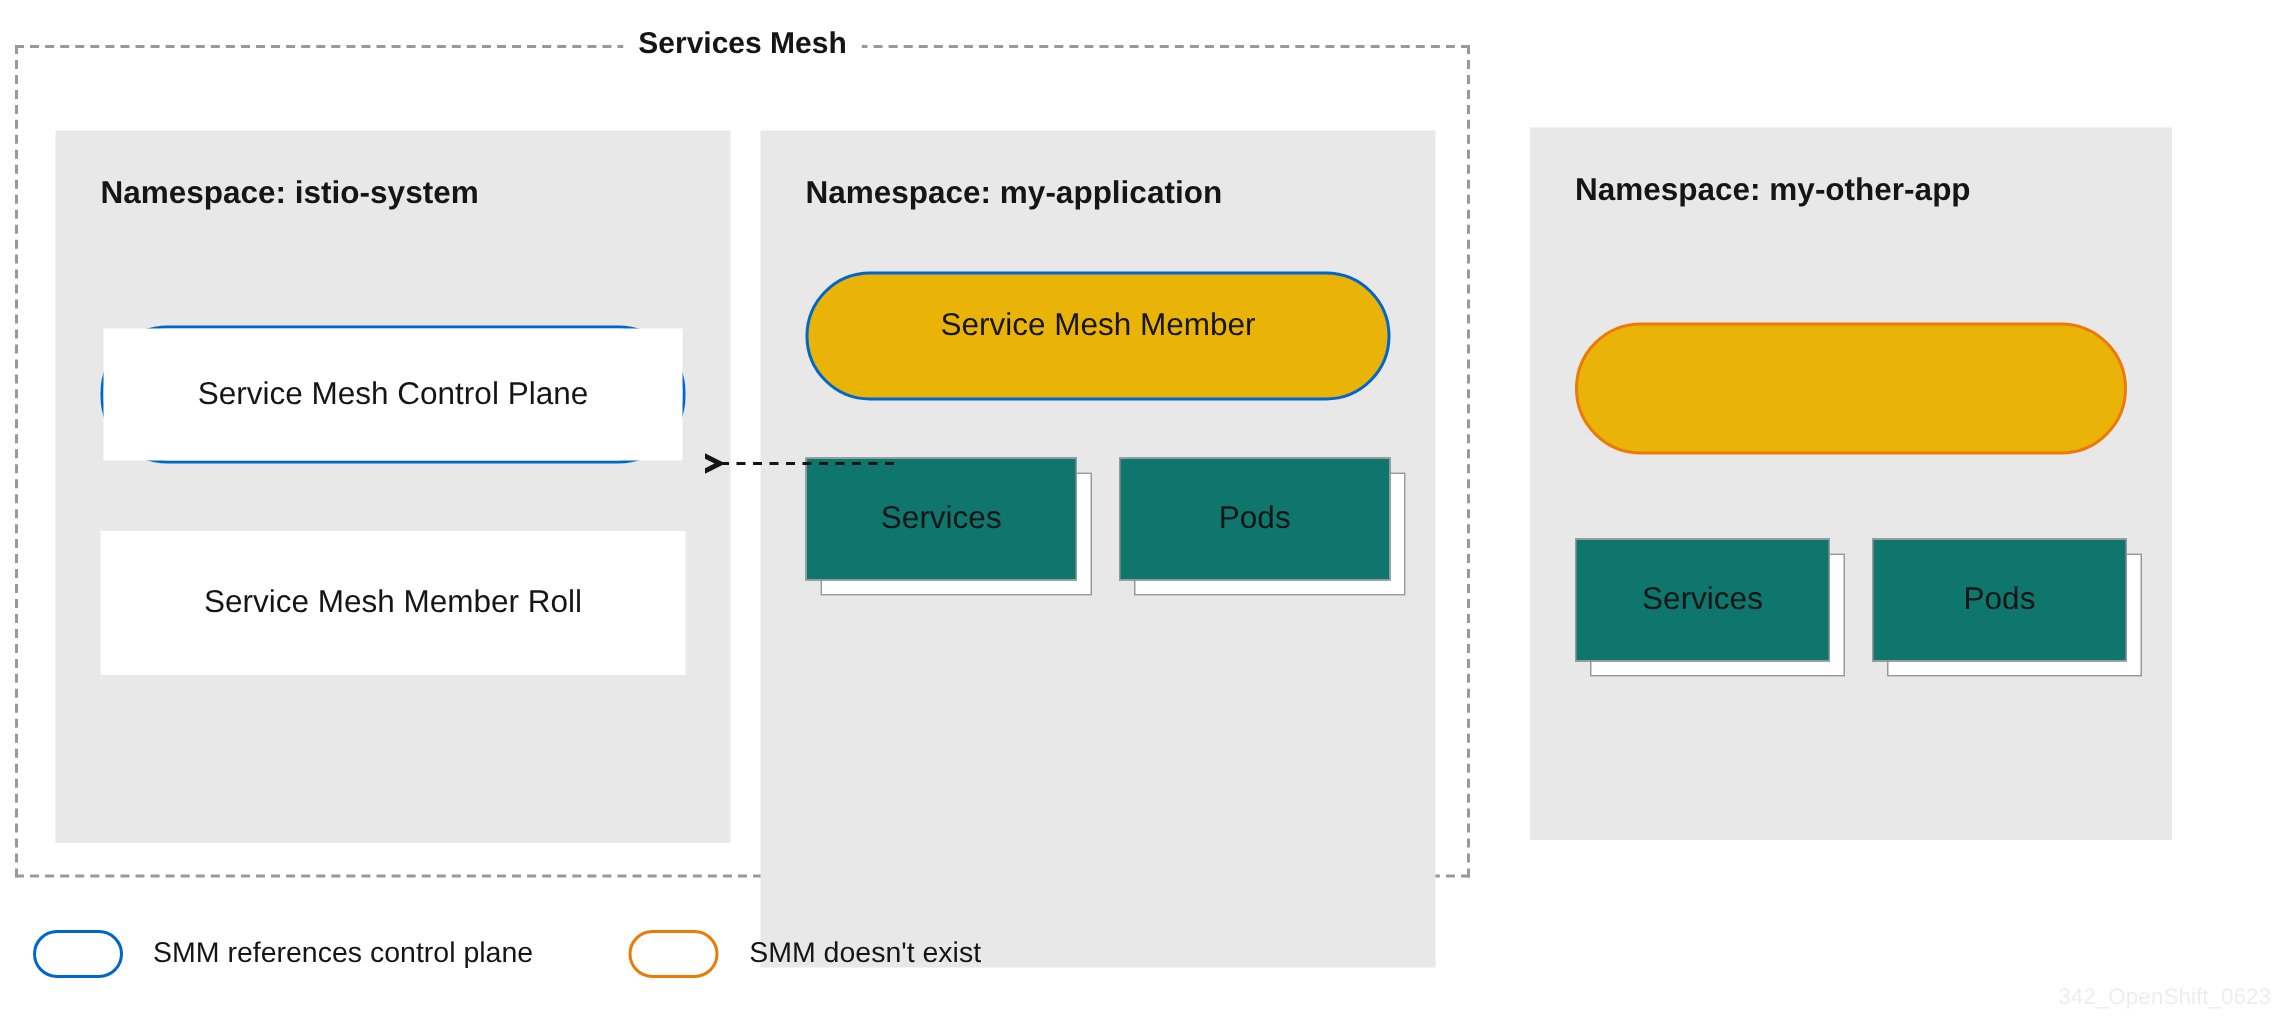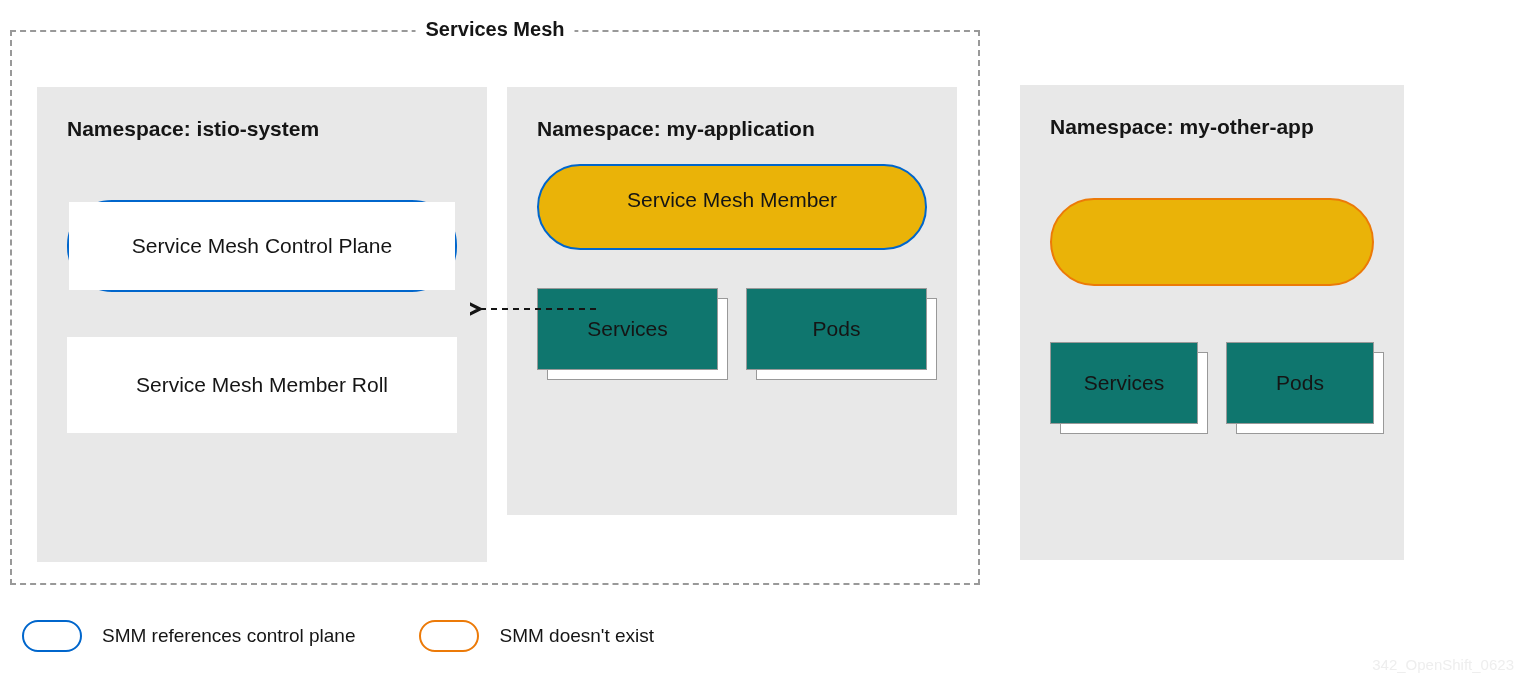--- a/index.html
+++ b/index.html
@@ -28,26 +28,26 @@
       padding: 0 10px;
       font-weight: 700;
       font-size: 20px;
     }
     .ns-box {
       position: absolute;
       background: #e8e8e8;
       padding: 30px 30px;
     }
     .ns1 { left: 25px; top: 55px; width: 450px; height: 475px; }
-    .ns2 { left: 495px; top: 55px; width: 450px; height: 428px; }
-    .ns3 { left: 1020px; top: 85px; width: 384px; height: 475px; }
+    .ns2 { left: 495px; top: 55px; width: 450px; height: 558px; }
+    .ns3 { left: 1020px; top: 85px; width: 428px; height: 475px; }
     .ns-title {
       font-weight: 700;
       font-size: 21px;
-      margin-bottom: 23px;
+      margin-bottom: 40px;
     }
     .smm-capsule {
       border: 2.5px solid;
       border-radius: 45px;
       background: #eab308;
       display: flex;
       flex-direction: column;
       align-items: center;
       justify-content: center;
       padding: 22px 20px;

